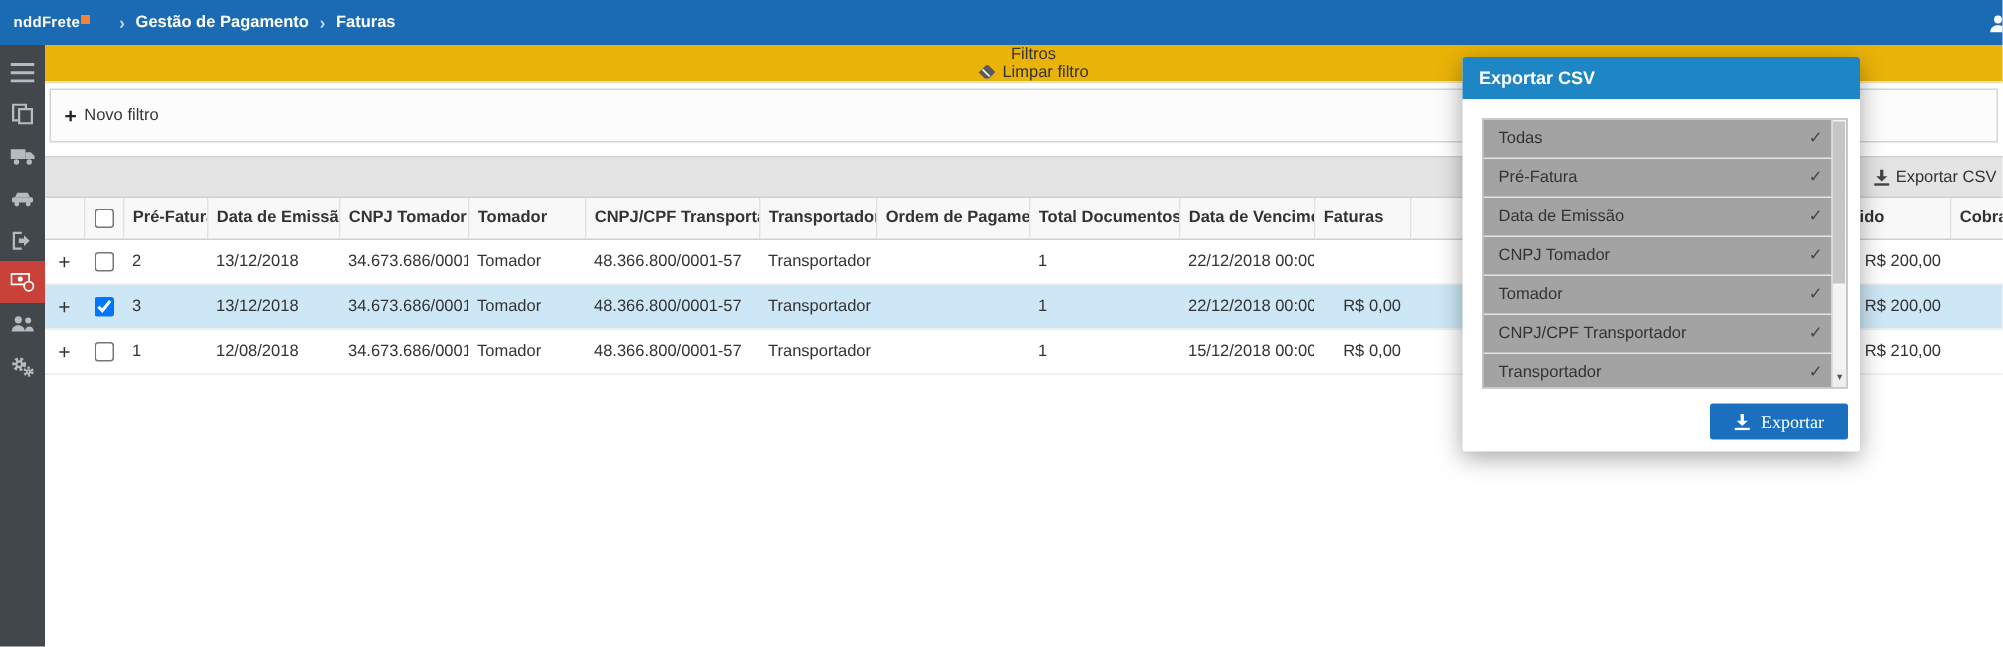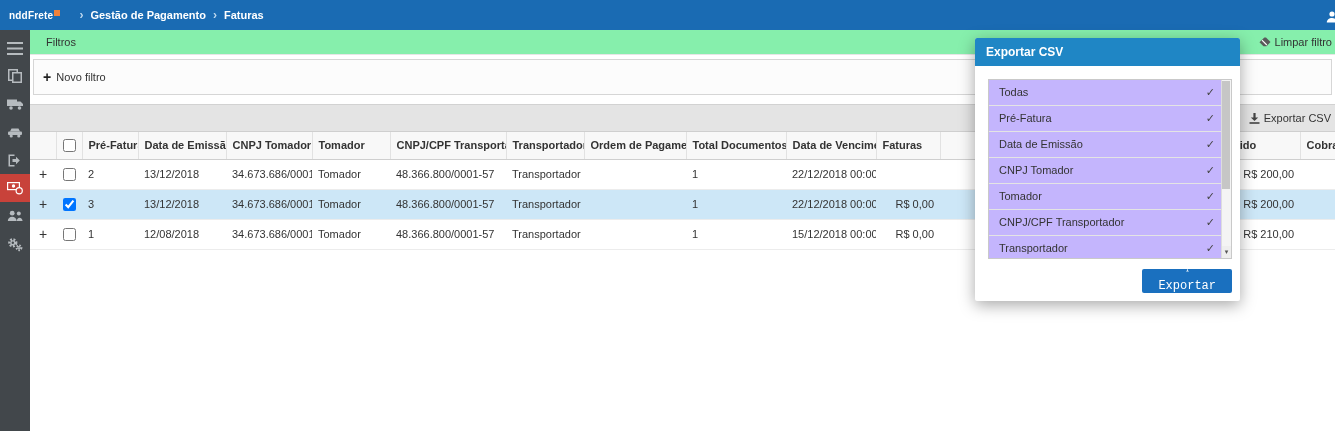--- a/index.html
+++ b/index.html
@@ -27,23 +27,23 @@
     position:absolute; top:30px; left:0; width:30px; height:401px;
     background:#42474b; padding-top:4px;
   }
   .side-item { width:30px; height:28px; display:flex; align-items:center; justify-content:center; cursor:pointer; }
   .side-item.active { background:#c8423a; }
 
   
   .main { position:absolute; top:30px; left:30px; width:1305px; height:401px; background:#fff; }
 
   .filters-bar {
-    height:25px; border-bottom:1px solid #e6e6e6; background:#86efac;
+    height:25px; border-bottom:1px solid #e6e6e6; background:#eab308;
     display:flex; align-items:center; justify-content:space-between;
-    padding:0 3px 0 16px; font-size:11px;
+    padding:0 3px 0 16px; font-size:11px;flex-direction:column;
   }
   .link { display:inline-flex; align-items:center; gap:4px; font-size:11px; color:#333; cursor:pointer; white-space:nowrap; }
 
   .group-panel {
     margin:4px 3px 0 3px; height:36px; border:1px solid #d6d6d6; background:#fcfcfc;
     display:flex; align-items:center; padding:0 9px;
   }
   .new-group { display:inline-flex; align-items:center; gap:5px; font-size:11px; color:#333; cursor:pointer; }
   .plus-glyph { font-size:14px; font-weight:bold; color:#222; line-height:1; }
 
@@ -74,31 +74,31 @@
   .modal {
     position:absolute; left:975px; top:38px; width:265px; background:#fff;
     box-shadow:0 4px 16px rgba(0,0,0,0.35); border-radius:2px; z-index:50;
   }
   .modal-header {
     height:28px; background:#1f86c5; color:#fff; font-size:12px; font-weight:bold;
     line-height:28px; padding-left:11px; border-radius:2px 2px 0 0;
   }
   .modal-body { padding:13px 8px 8px 13px; }
   .modal-subtitle { font-size:12px; color:#333; margin-bottom:9px; }
-  .listbox { position:relative; border:1px solid #c9c9c9; height:180px; overflow:hidden; background:#c4b5fd; }
+  .listbox { position:relative; border:1px solid #c9c9c9; height:180px; overflow:hidden; background:#a3a3a3; }
   .opt { height:26px; line-height:25px; padding:0 28px 0 10px; border-bottom:1px solid #e4e4e4; font-size:11px; color:#333; position:relative; cursor:pointer; }
   .opt .chk { position:absolute; right:16px; top:0; color:#444; font-size:11px; }
   .scrollbar { position:absolute; top:0; right:0; bottom:0; width:10px; background:#f4f4f4; border-left:1px solid #ddd; }
   .scroll-thumb { position:absolute; top:1px; right:1px; width:8px; height:108px; background:#c6c6c6; cursor:pointer; }
   .scroll-btn { position:absolute; bottom:0; right:0; width:9px; height:12px; background:#eee; color:#555; font-size:7px; line-height:12px; text-align:center; cursor:pointer; }
   .modal-footer { display:flex; justify-content:flex-end; margin-top:10px; }
   .export-btn {
     display:inline-flex; align-items:center; gap:7px; background:#1a70bf; color:#fff;
     border:none; height:24px; padding:0 16px; font-size:12px; border-radius:2px;
-    font-family:Liberation Mono, monospace; cursor:pointer;flex-direction:column;
+    font-family:Liberation Serif, serif; cursor:pointer;
   }
 </style>
 </head>
 <body>
 
 <div class="topbar">
   <div class="logo">
     <span>nddFrete</span>
     <span class="logo-flag"></span>
   </div>

